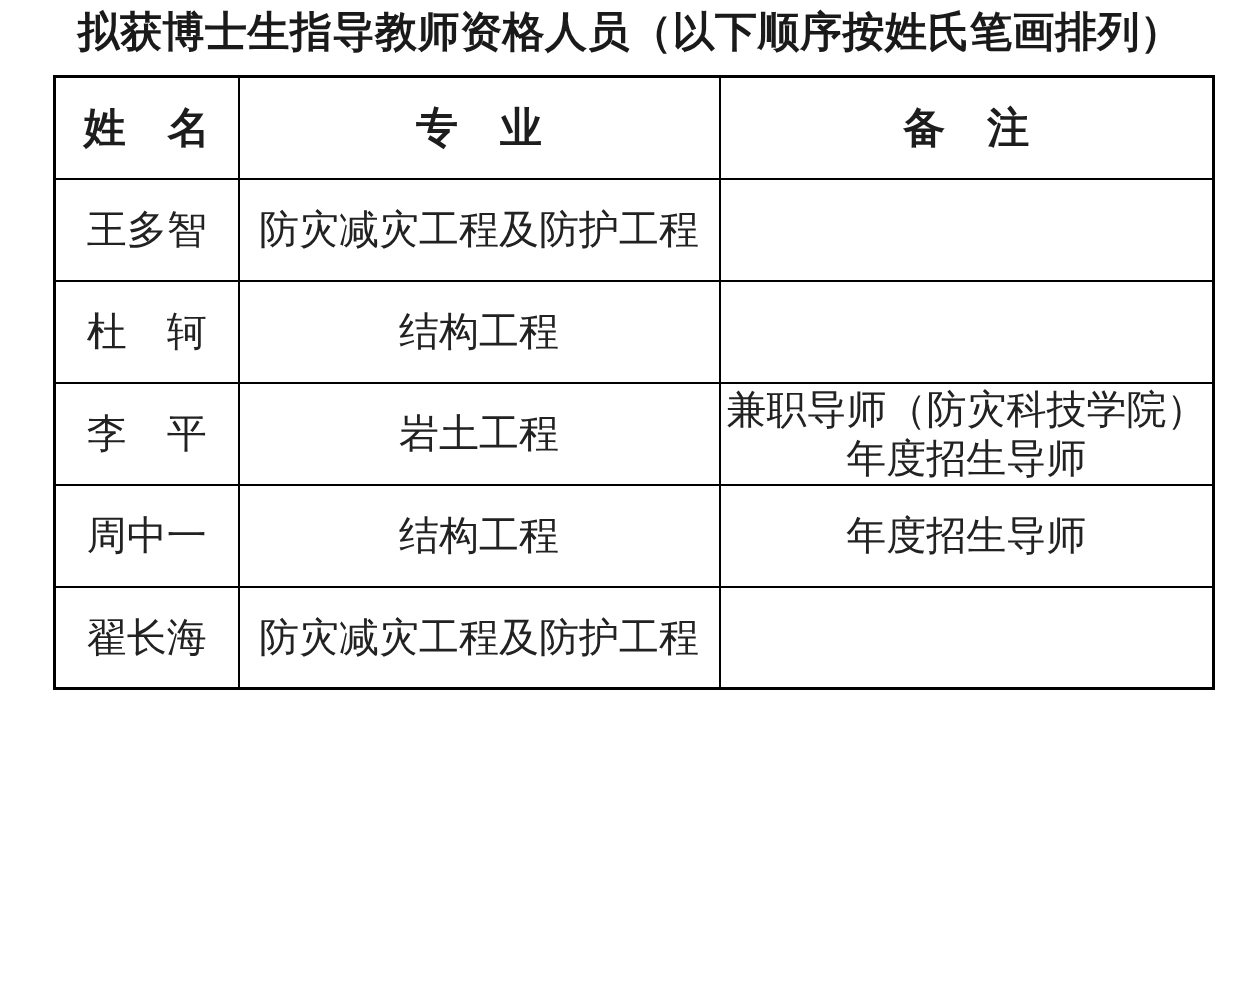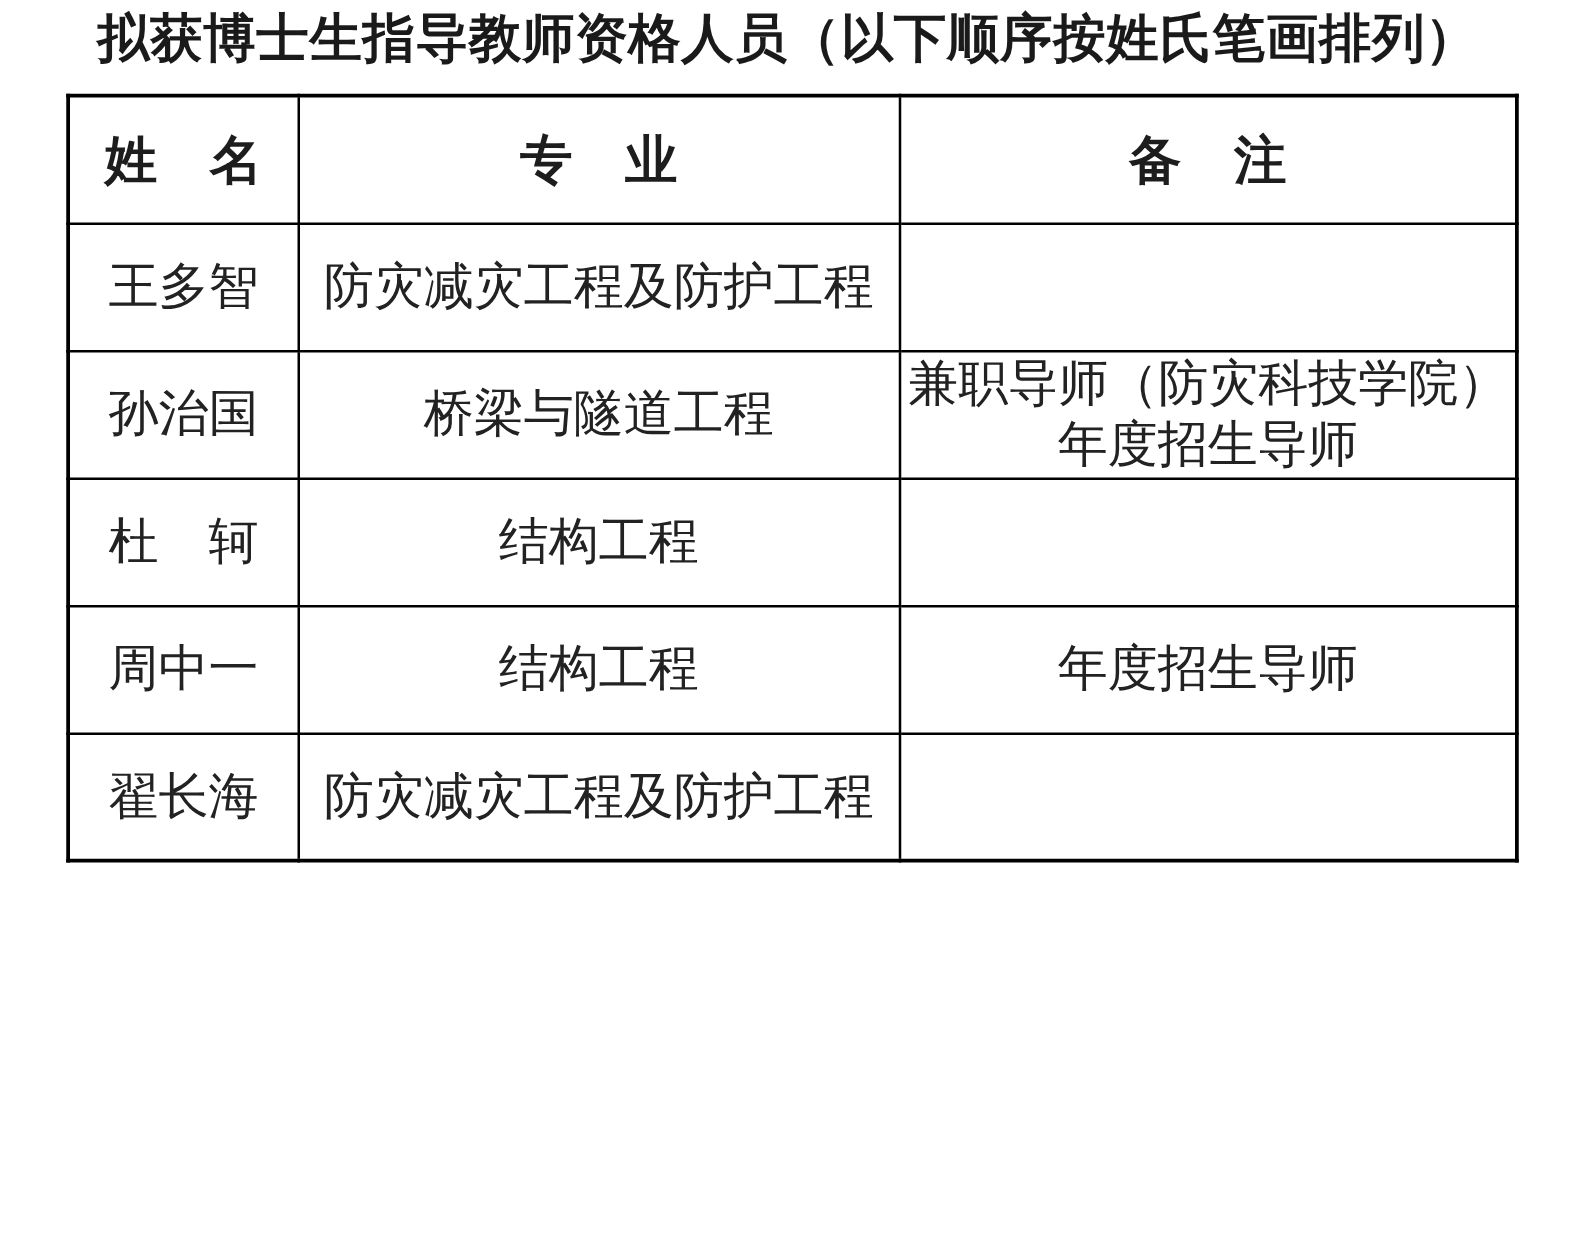--- a/index.html
+++ b/index.html
@@ -87,38 +87,38 @@
 
       <tr>
         <td>王多智</td>
         <td>防灾减灾工程及防护工程</td>
         <td>
           
           
         </td>
       </tr>
 
-      <tr>
-        <td>孙治国</td>
-        <td>桥梁与隧道工程</td>
-        <td>
-          <span class="remark-line">兼职导师（防灾科技学院）</span>
-          <span class="remark-line">年度招生导师</span>
-        </td>
-      </tr>
 
       <tr>
         <td>杜　轲</td>
         <td>结构工程</td>
         <td>
           
           
         </td>
       </tr>
 
+      <tr>
+        <td>李　平</td>
+        <td>岩土工程</td>
+        <td>
+          <span class="remark-line">兼职导师（防灾科技学院）</span>
+          <span class="remark-line">年度招生导师</span>
+        </td>
+      </tr>
 
       <tr>
         <td>周中一</td>
         <td>结构工程</td>
         <td>
           <span class="remark-line">年度招生导师</span>
 
         </td>
       </tr>
 

